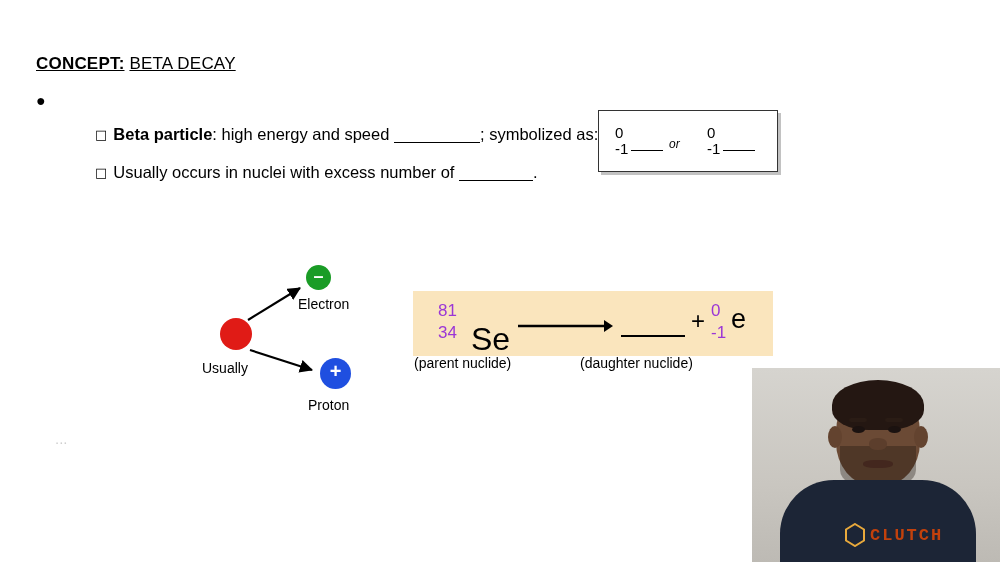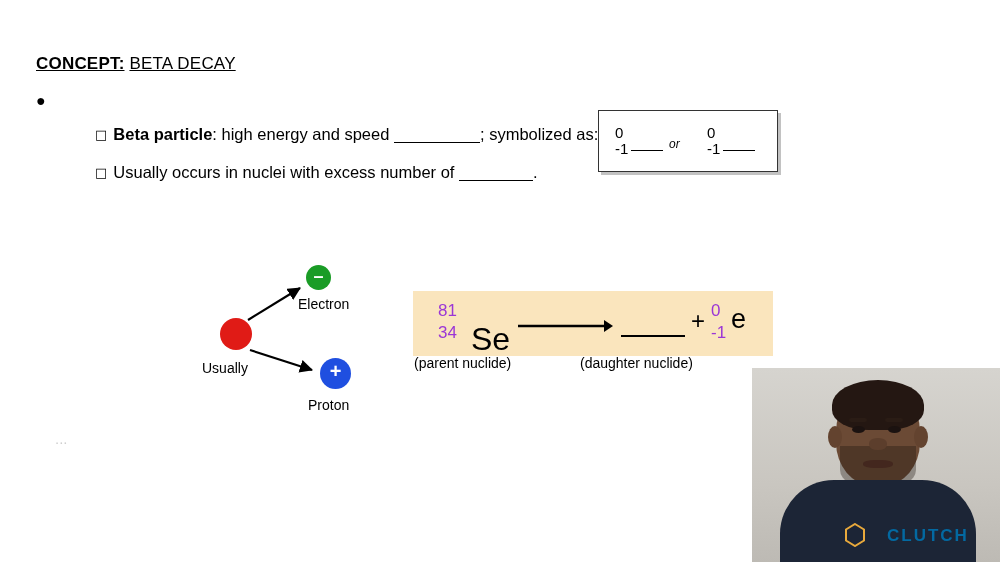--- a/index.html
+++ b/index.html
@@ -317,26 +317,26 @@
     background: #1c2536;
   }
   #vid-neck {
     position: absolute;
     left: 104px; top: 104px;
     width: 44px; height: 24px;
     background: #5e3f2d;
   }
   #vid-logo {
     position: absolute;
-    left: 135px; top: 158px;
+    left: 118px; top: 158px;
     font-size: 17px;
     font-weight: bold;
     letter-spacing: 2px;
-    color: #0369a1;
-    font-family: Liberation Sans, sans-serif;
+    color: #c2410c;
+    font-family: Liberation Mono, monospace;
   }
   #vid-logo-mark {
     position: absolute;
     left: 92px; top: 155px;
     width: 22px; height: 24px;
   }
 </style>
 </head>
 <body>
 

